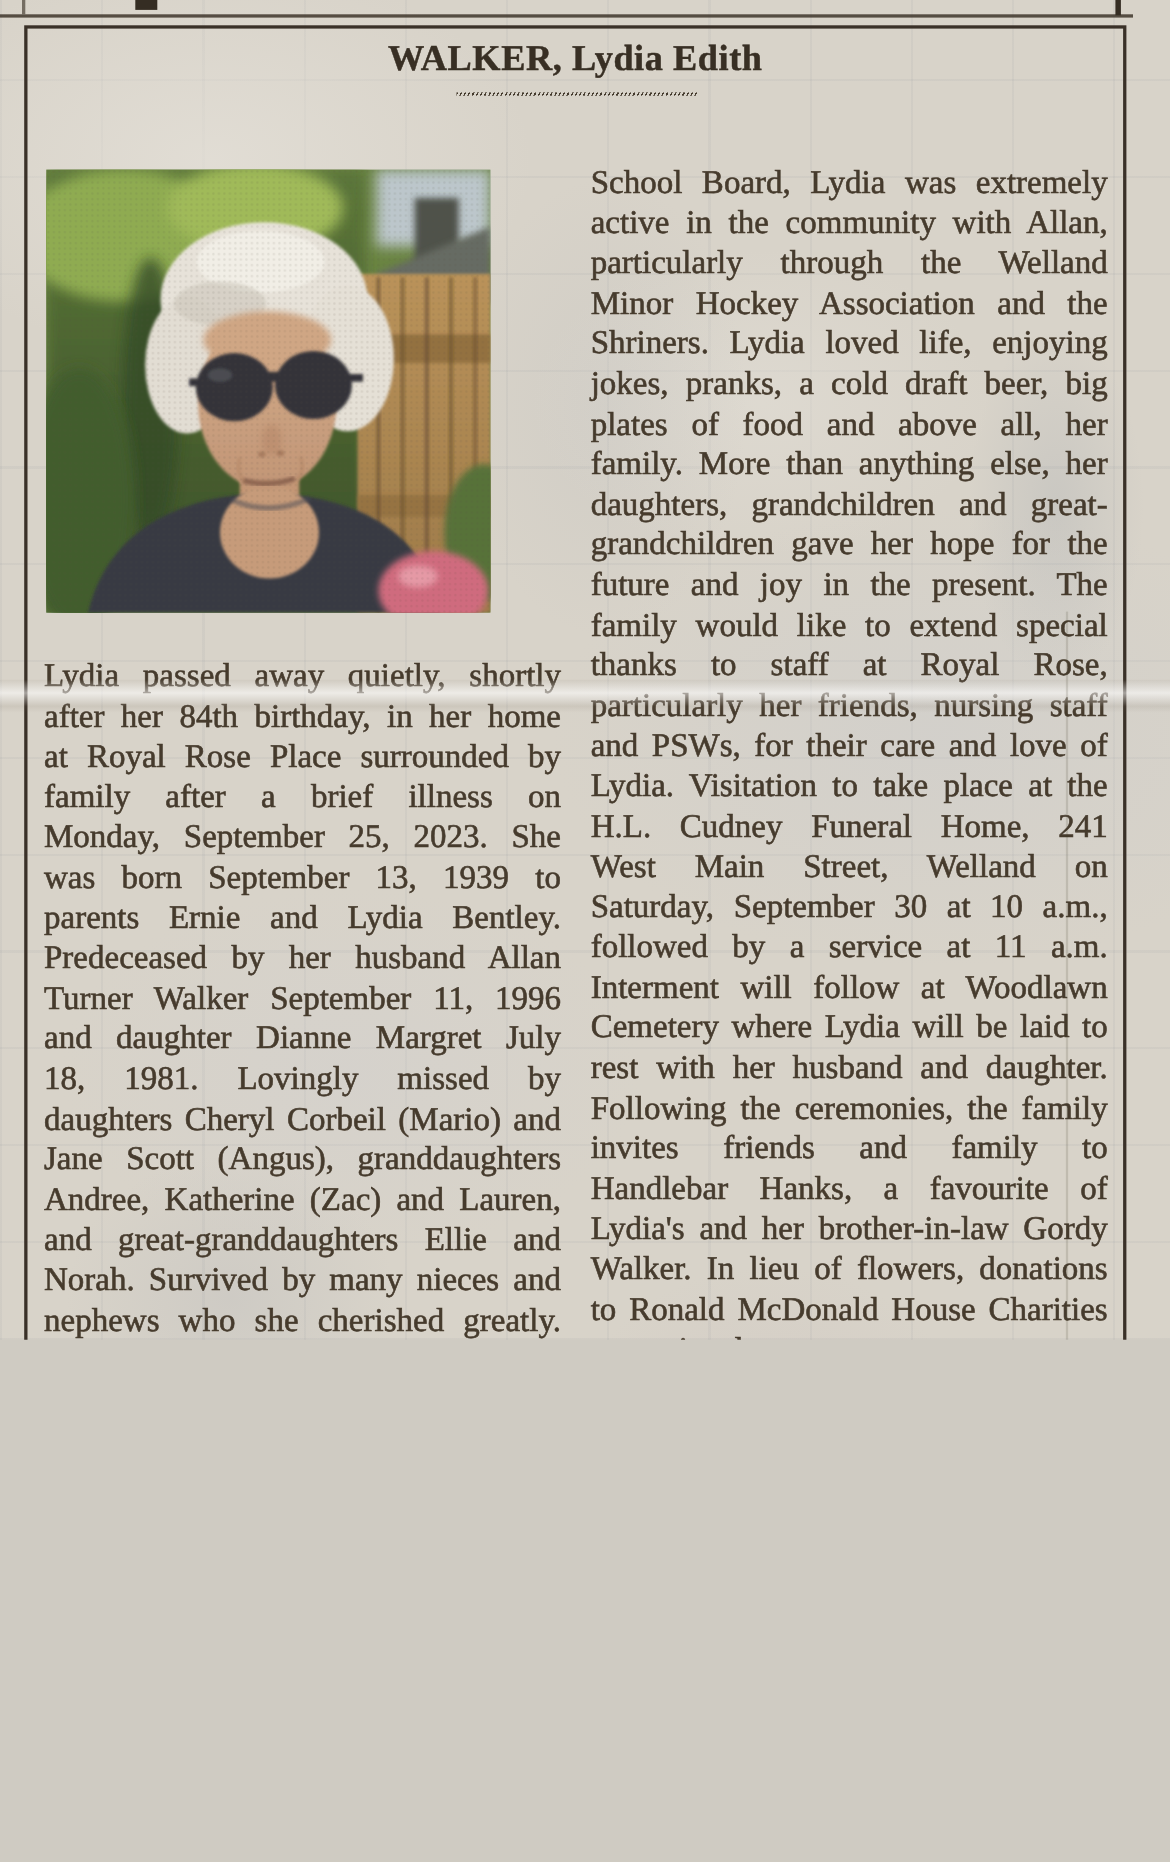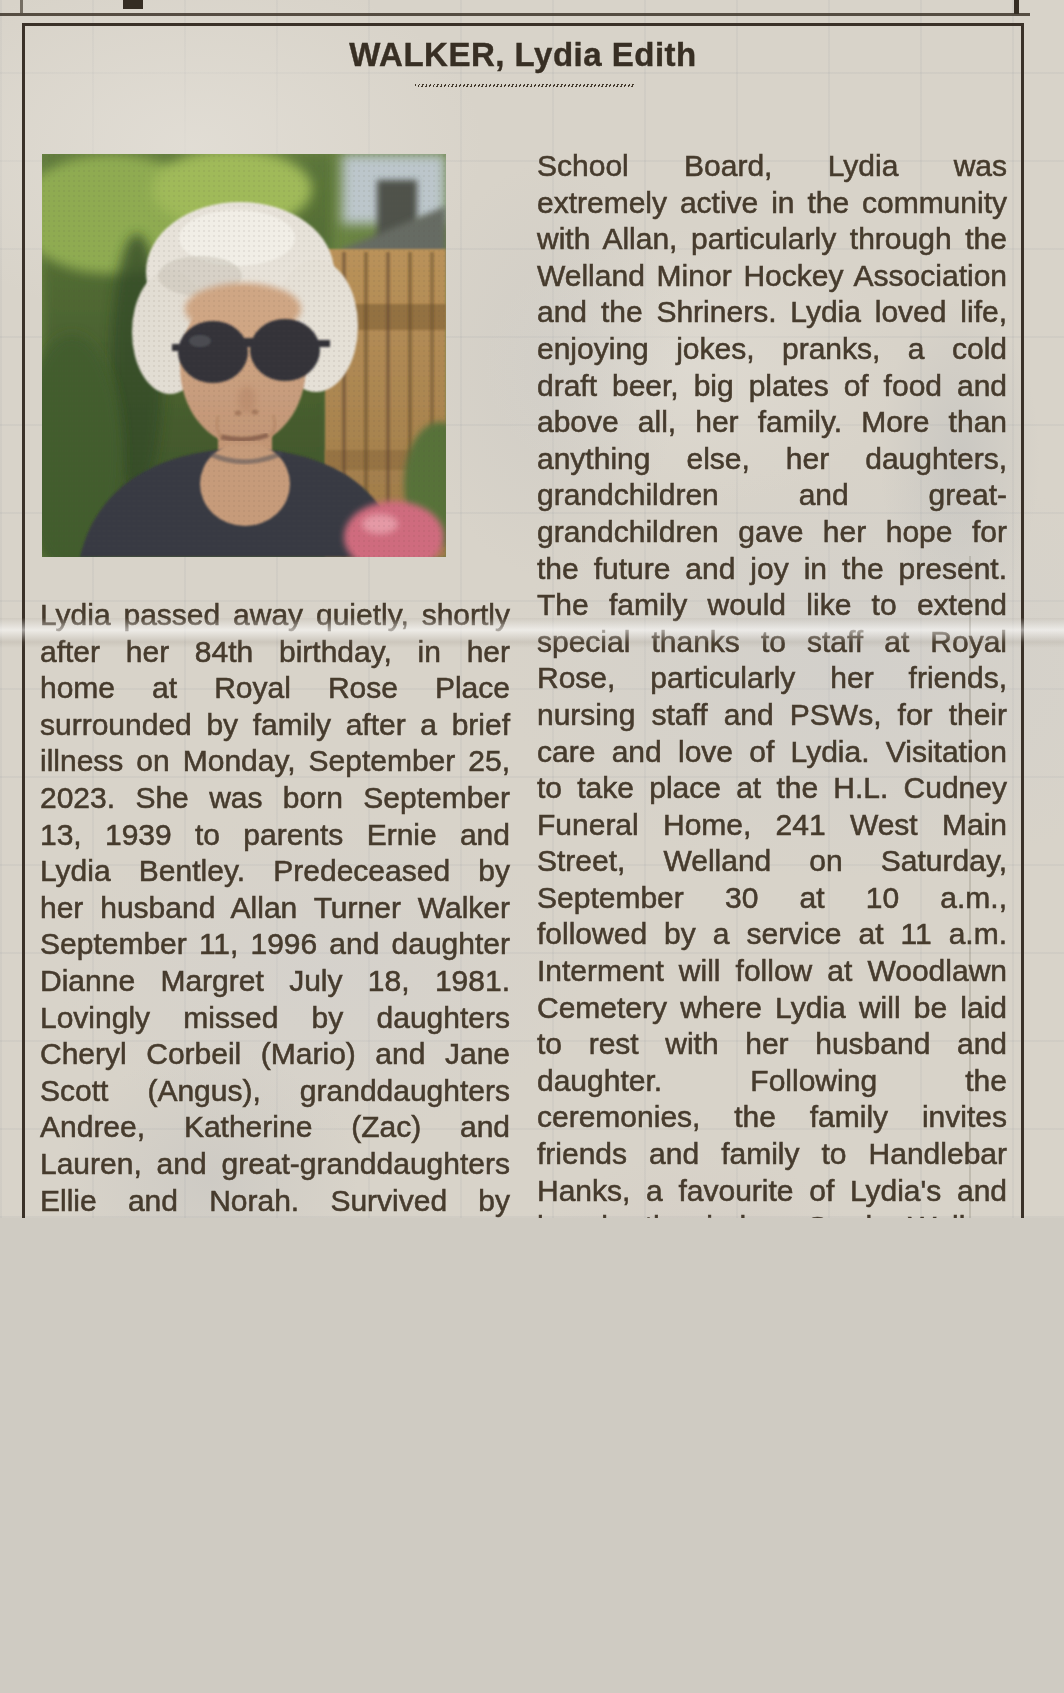--- a/index.html
+++ b/index.html
@@ -12,20 +12,21 @@
     position:relative;width:1064px;height:1218px;
     background-color:#d8d3c9;
     background-image:
       radial-gradient(ellipse 420px 260px at 18% 12%, rgba(228,224,216,0.75), rgba(228,224,216,0) 70%),
       radial-gradient(ellipse 500px 300px at 80% 55%, rgba(200,202,206,0.35), rgba(200,202,206,0) 70%),
       radial-gradient(ellipse 380px 240px at 30% 80%, rgba(206,206,210,0.30), rgba(206,206,210,0) 70%),
       radial-gradient(ellipse 300px 200px at 65% 30%, rgba(226,222,214,0.55), rgba(226,222,214,0) 70%),
       repeating-linear-gradient(0deg, rgba(110,120,135,0.07) 0 2px, rgba(0,0,0,0) 2px 88px),
       repeating-linear-gradient(90deg, rgba(110,120,135,0.07) 0 2px, rgba(0,0,0,0) 2px 92px);
     overflow:hidden;
+    font-family:Liberation Serif, serif;
   }
   
   .rule-top-thin{position:absolute;left:0;top:13px;width:1030px;height:3px;background:#3e352a;opacity:.85;}
   .stub-a{position:absolute;left:123px;top:0;width:20px;height:9px;background:#352d23;}
   .stub-b{position:absolute;left:1014px;top:0;width:5px;height:14px;background:#352d23;}
   .stub-c{position:absolute;left:20px;top:0;width:3px;height:13px;background:#4a4136;opacity:.7;}
   .rule-bottom{position:absolute;left:0;top:1686px;width:1064px;height:4px;background:#3e352a;}
   
   .obit-box{
     position:absolute;left:22px;top:23px;width:996px;height:1648px;

